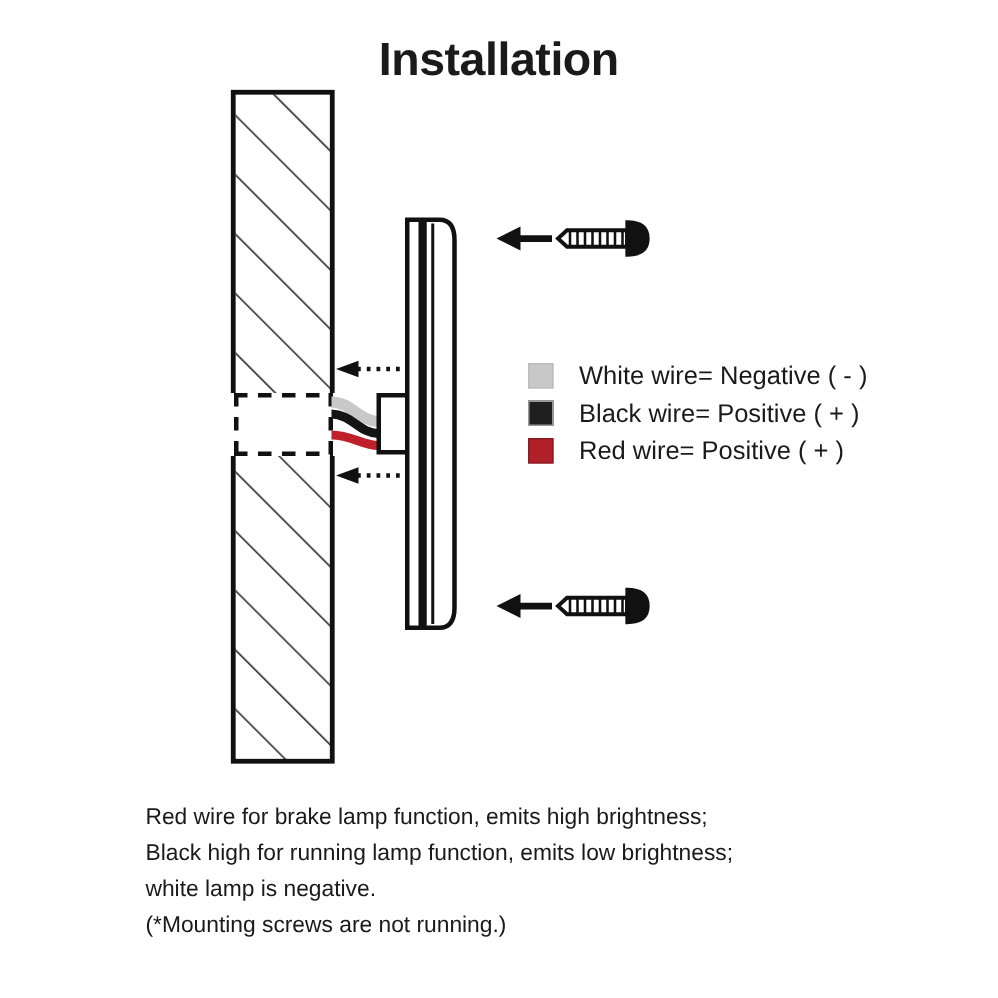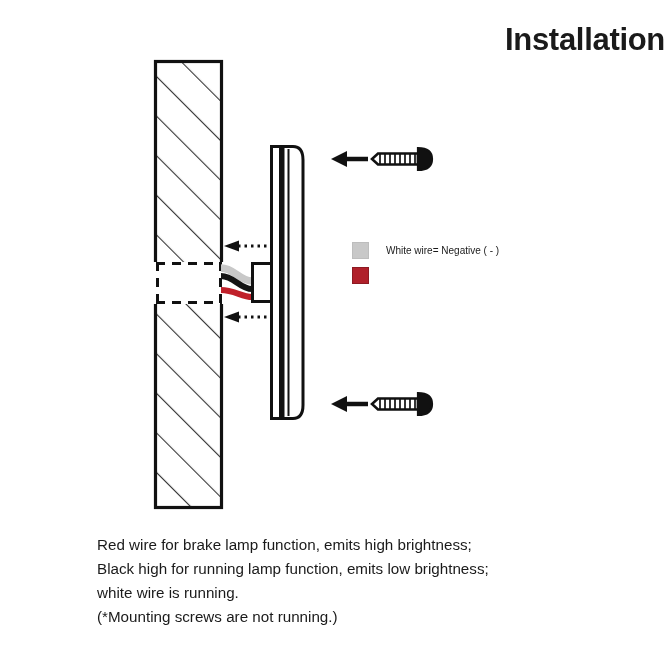--- a/index.html
+++ b/index.html
@@ -26,21 +26,21 @@
     left: 0;
     top: 0;
     width: 665px;
     height: 665px;
   }
   .title {
     position: absolute;
     left: 0;
     top: 22px;
     width: 665px;
-    text-align: right;
+    text-align: center;
     font-size: 31px;
     font-weight: bold;
     letter-spacing: -0.3px;
     color: #1a1a1a;
   }
   .legend {
     position: absolute;
     left: 352px;
     top: 238px;
     width: 240px;
@@ -51,21 +51,21 @@
     height: 25px;
   }
   .legend-swatch {
     width: 17px;
     height: 17px;
     flex: 0 0 17px;
     box-sizing: border-box;
   }
   .legend-label {
     margin-left: 17px;
-    font-size: 10px;
+    font-size: 17px;
     color: #1a1a1a;
     white-space: nowrap;
   }
   .body-text {
     position: absolute;
     left: 97px;
     top: 533px;
     width: 520px;
   }
   .body-line {
@@ -172,24 +172,29 @@
       <polygon points="224,317 239,311.5 239,322.5" fill="#111111"></polygon>
     </g>
   </svg>
 
   <div class="legend">
     <div class="legend-row">
       <span class="legend-swatch" style="background:#c8c8c8;border:1px solid #bdbdbd;"></span>
       <span class="legend-label">White wire= Negative ( - )</span>
     </div>
     <div class="legend-row">
+      <span class="legend-swatch" style="background:#1e1e1e;border:1px solid #9a9a9a;"></span>
+      <span class="legend-label">Black wire= Positive ( + )</span>
+    </div>
+    <div class="legend-row">
       <span class="legend-swatch" style="background:#b0202a;border:1px solid #8d1a22;"></span>
+      <span class="legend-label">Red wire= Positive ( + )</span>
     </div>
   </div>
 
   <div class="body-text">
     <div class="body-line">Red wire for brake lamp function, emits high brightness;</div>
     <div class="body-line">Black high for running lamp function, emits low brightness;</div>
-    <div class="body-line">white wire is running.</div>
+    <div class="body-line">white lamp is negative.</div>
     <div class="body-line">(*Mounting screws are not running.)</div>
   </div>
 
 </div>
 
 </body></html>

